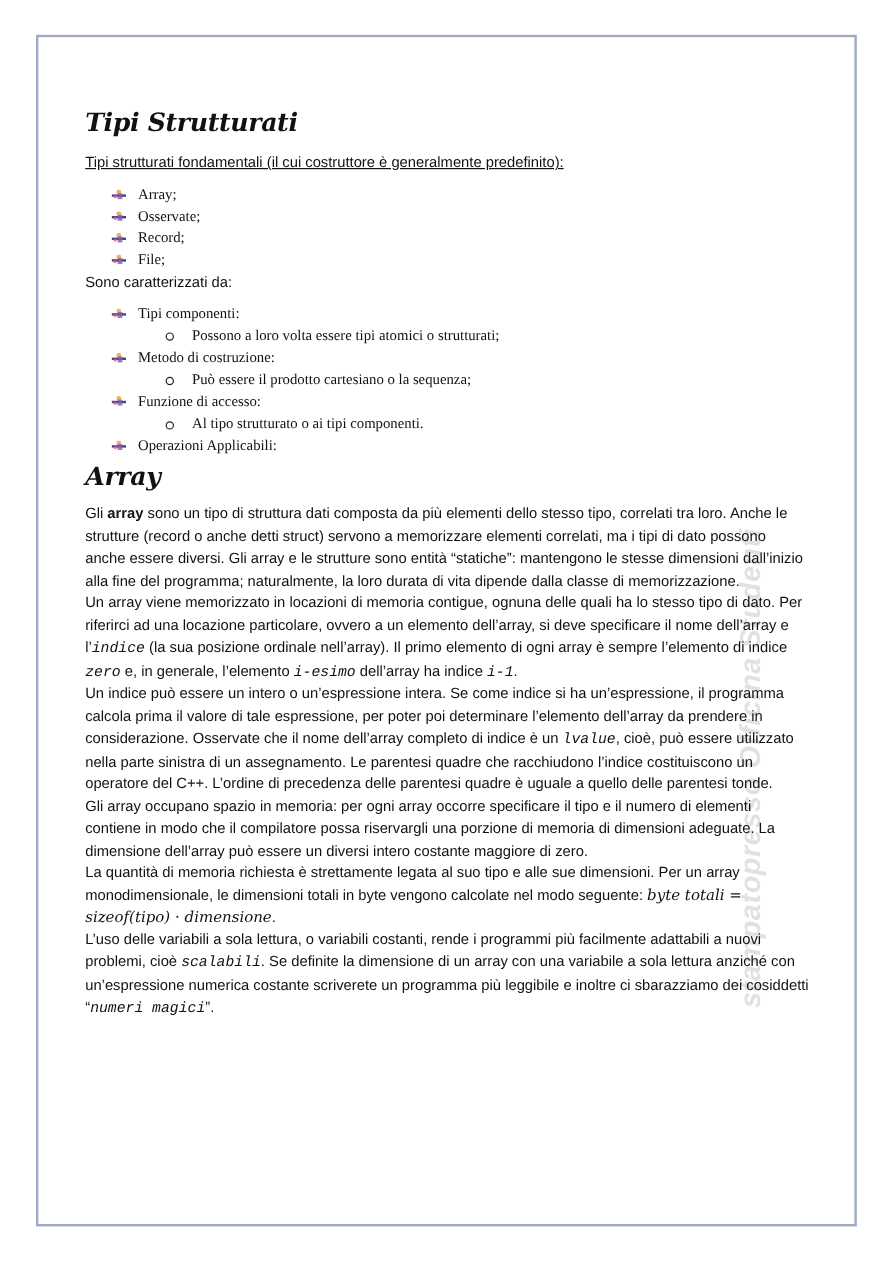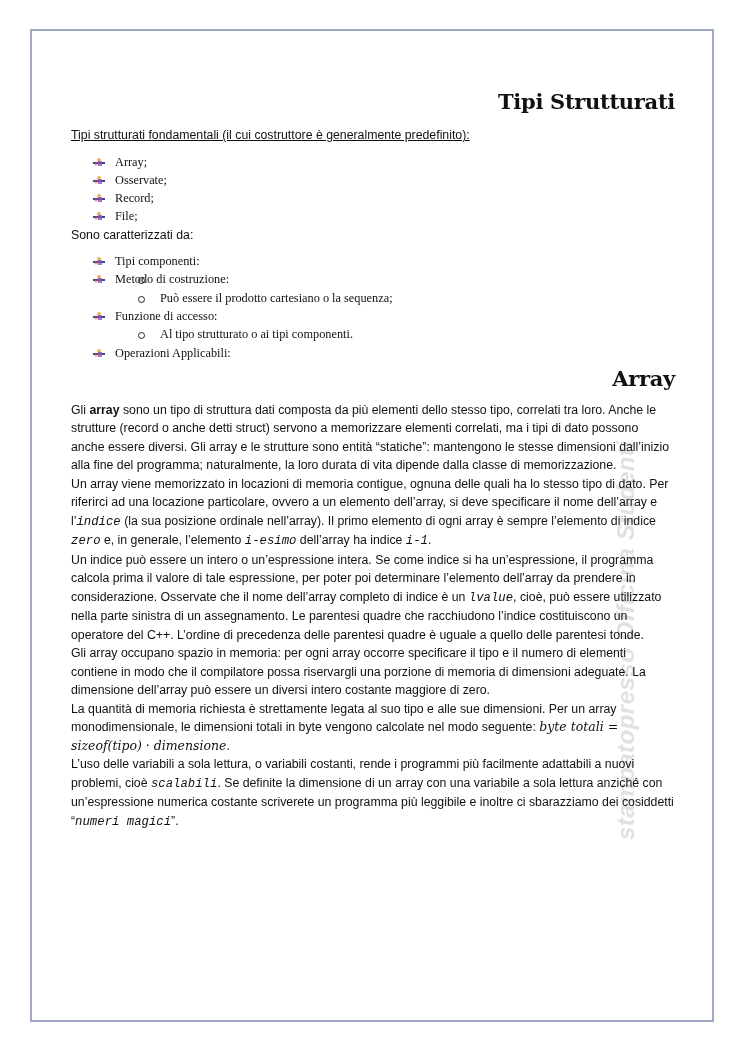--- a/index.html
+++ b/index.html
@@ -27,23 +27,24 @@
   .content {
     position: absolute;
     left: 71px;
     top: 86px;
     width: 604px;
     font-size: 12.3px;
     line-height: 18.5px;
   }
   h1.section-title {
     font-family: "DejaVu Serif", "Liberation Serif", serif;
+    font-style: italic;
     font-weight: bold;
     font-size: 21px;
-    text-align: right;
+    text-align: left;
     margin: 0;
     letter-spacing: -0.3px;
   }
   .title-1 { height: 32px; line-height: 32px; }
   .title-2 { height: 34px; line-height: 34px; margin-top: 5px; }
   p {
     margin: 0;
   }
   .intro { margin-top: 8px; text-decoration: underline; }
   ul.bullets {
@@ -166,21 +167,21 @@
       <svg class="bullet-icon" viewBox="0 0 13 9">
           <circle cx="6" cy="2" r="2" fill="#f0b25a"></circle>
           <rect x="0" y="4" width="12" height="2" fill="#4b3d8c"></rect>
           <rect x="5" y="3" width="4" height="5" fill="#7a5fb8" opacity="0.8"></rect>
           <circle cx="3" cy="6" r="1.5" fill="#e85a6a" opacity="0.7"></circle>
         </svg>
       <span>Tipi componenti:</span>
     </li>
     <li style="padding-left:0">
       <ul class="sub">
-        <li><span class="circle-icon"></span></li>
+        <li><span class="circle-icon"></span><span>Possono a loro volta essere tipi atomici o strutturati;</span></li>
       </ul>
     </li>
     <li>
       <svg class="bullet-icon" viewBox="0 0 13 9">
           <circle cx="6" cy="2" r="2" fill="#f0b25a"></circle>
           <rect x="0" y="4" width="12" height="2" fill="#4b3d8c"></rect>
           <rect x="5" y="3" width="4" height="5" fill="#7a5fb8" opacity="0.8"></rect>
           <circle cx="3" cy="6" r="1.5" fill="#e85a6a" opacity="0.7"></circle>
         </svg>
       <span>Metodo di costruzione:</span>

